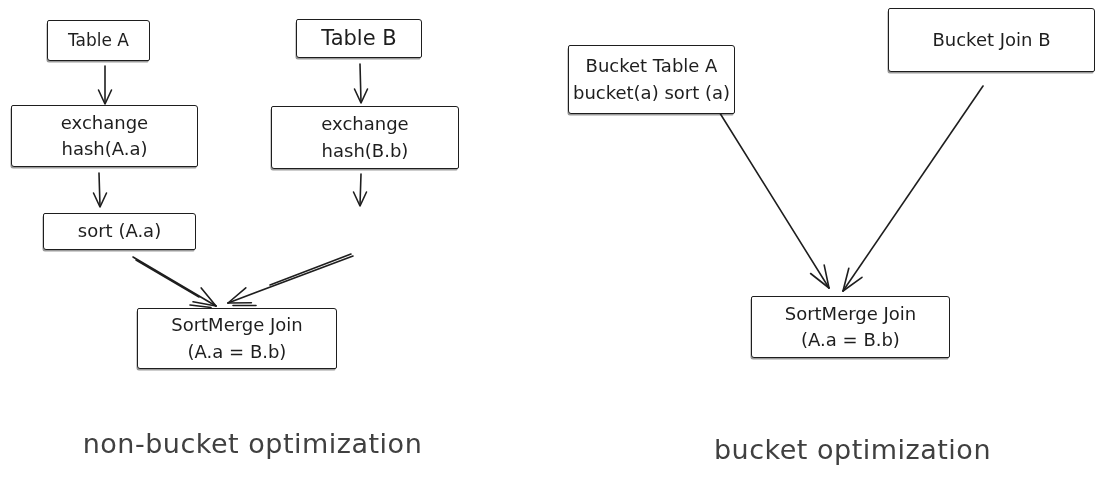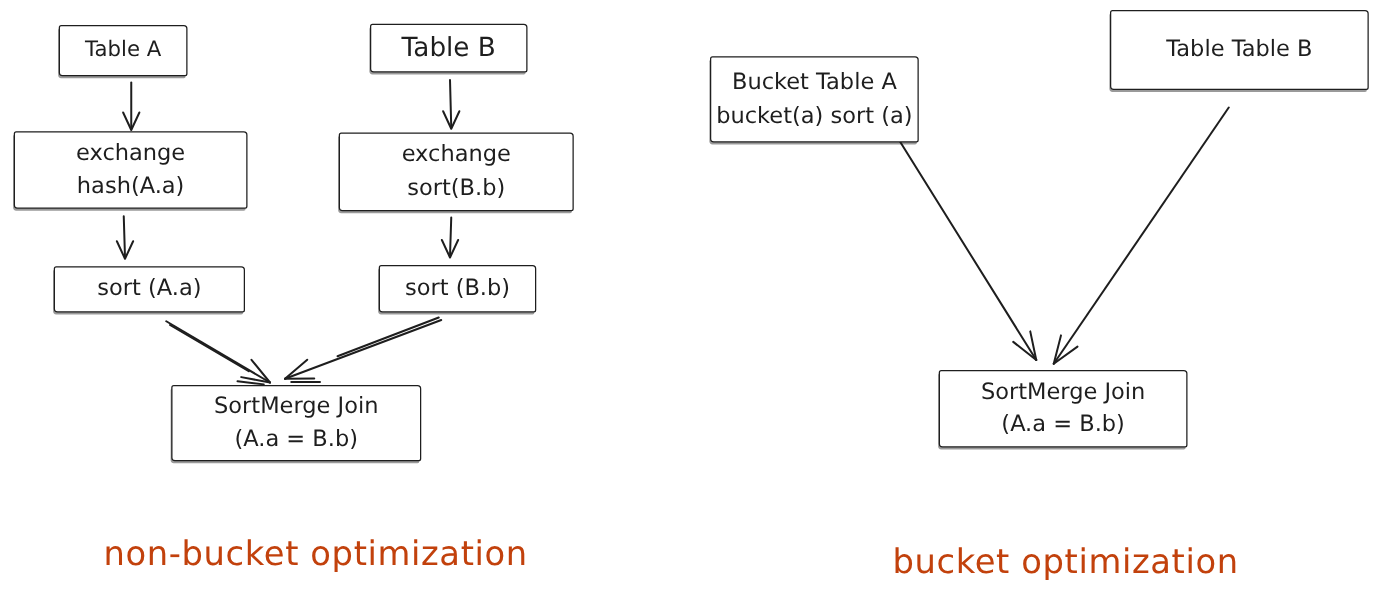--- a/index.html
+++ b/index.html
@@ -40,21 +40,21 @@
     font-size: 18px;
     color: #1e1e1e;
     white-space: nowrap;
   }
   .node-line { display: block; }
   .caption {
     position: absolute;
     text-align: center;
     font-size: 27px;
     letter-spacing: 0.5px;
-    color: #c2410c;
+    color: #404040;
     white-space: nowrap;
   }
 </style>
 </head>
 <body>
 
 <div class="canvas">
 
   <svg class="arrow-layer" viewBox="0 0 1106 478" xmlns="http://www.w3.org/2000/svg">
     <g stroke="#1e1e1e" stroke-width="1.6" fill="none" stroke-linecap="round" stroke-linejoin="round">
@@ -117,45 +117,42 @@
     <span class="node-line">Table B</span>
   </div>
 
   <div class="node" style="left:11px; top:105px; width:187px; height:62px;">
     <span class="node-line">exchange</span>
     <span class="node-line">hash(A.a)</span>
   </div>
 
   <div class="node" style="left:271px; top:106px; width:188px; height:63px;">
     <span class="node-line">exchange</span>
-    <span class="node-line">sort(B.b)</span>
+    <span class="node-line">hash(B.b)</span>
   </div>
 
   <div class="node" style="left:43px; top:213px; width:153px; height:37px;">
     <span class="node-line">sort (A.a)</span>
   </div>
 
-  <div class="node" style="left:303px; top:212px; width:126px; height:38px;">
-    <span class="node-line">sort (B.b)</span>
-  </div>
 
   <div class="node" style="left:137px; top:308px; width:200px; height:61px;">
     <span class="node-line">SortMerge Join</span>
     <span class="node-line">(A.a = B.b)</span>
   </div>
 
   <div class="caption" style="left:60px; top:428px; width:385px;">non-bucket optimization</div>
 
   <div class="node" style="left:568px; top:9px; width:167px; height:69px;margin-top:36px;">
     <span class="node-line">Bucket Table A</span>
     <span class="node-line">bucket(a) sort (a)</span>
   </div>
 
   <div class="node" style="left:888px; top:8px; width:207px; height:64px;">
-    <span class="node-line">Table Table B</span>
+    <span class="node-line">Bucket Join B</span>
   </div>
 
   <div class="node" style="left:751px; top:296px; width:199px; height:62px;">
     <span class="node-line">SortMerge Join</span>
     <span class="node-line">(A.a = B.b)</span>
   </div>
 
   <div class="caption" style="left:660px; top:434px; width:385px;">bucket optimization</div>
 
 </div>

